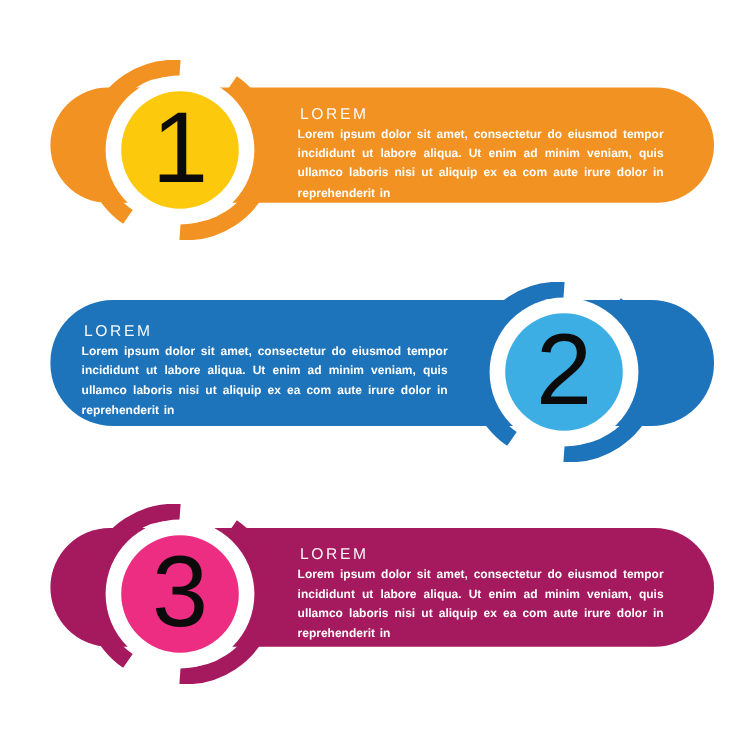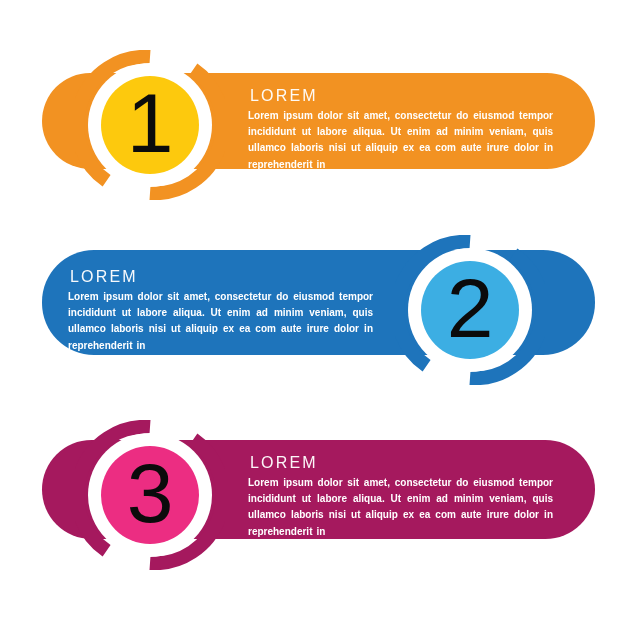--- a/index.html
+++ b/index.html
@@ -96,21 +96,21 @@
   .text-block {
     position: absolute;
     width: 305px;
   }
   .step-1 .text-block { left: 248px; top: 58px; }
   .step-2 .text-block { left: 68px;  top: 44px; }
   .step-3 .text-block { left: 248px; top: 50px; }
 
   .lorem-title {
     font-family: "Liberation Sans", sans-serif;
-    font-size: 16px;
+    font-size: 13px;
     font-weight: 300;
     letter-spacing: 2.2px;
     color: #ffffff;
     line-height: 1;
     margin: 0 0 4px 2px;
     opacity: 0.96;
   }
 
   .lorem-body {
     font-family: "Liberation Sans", sans-serif;

